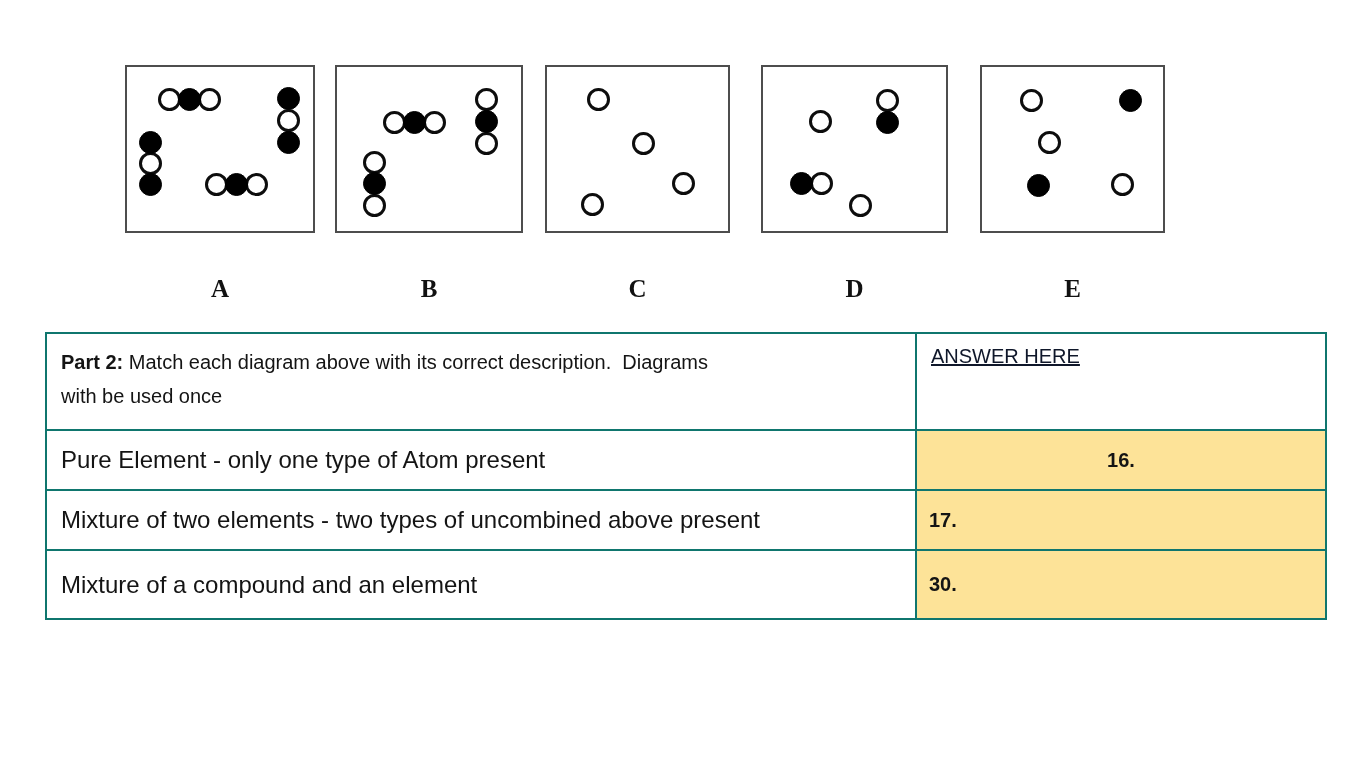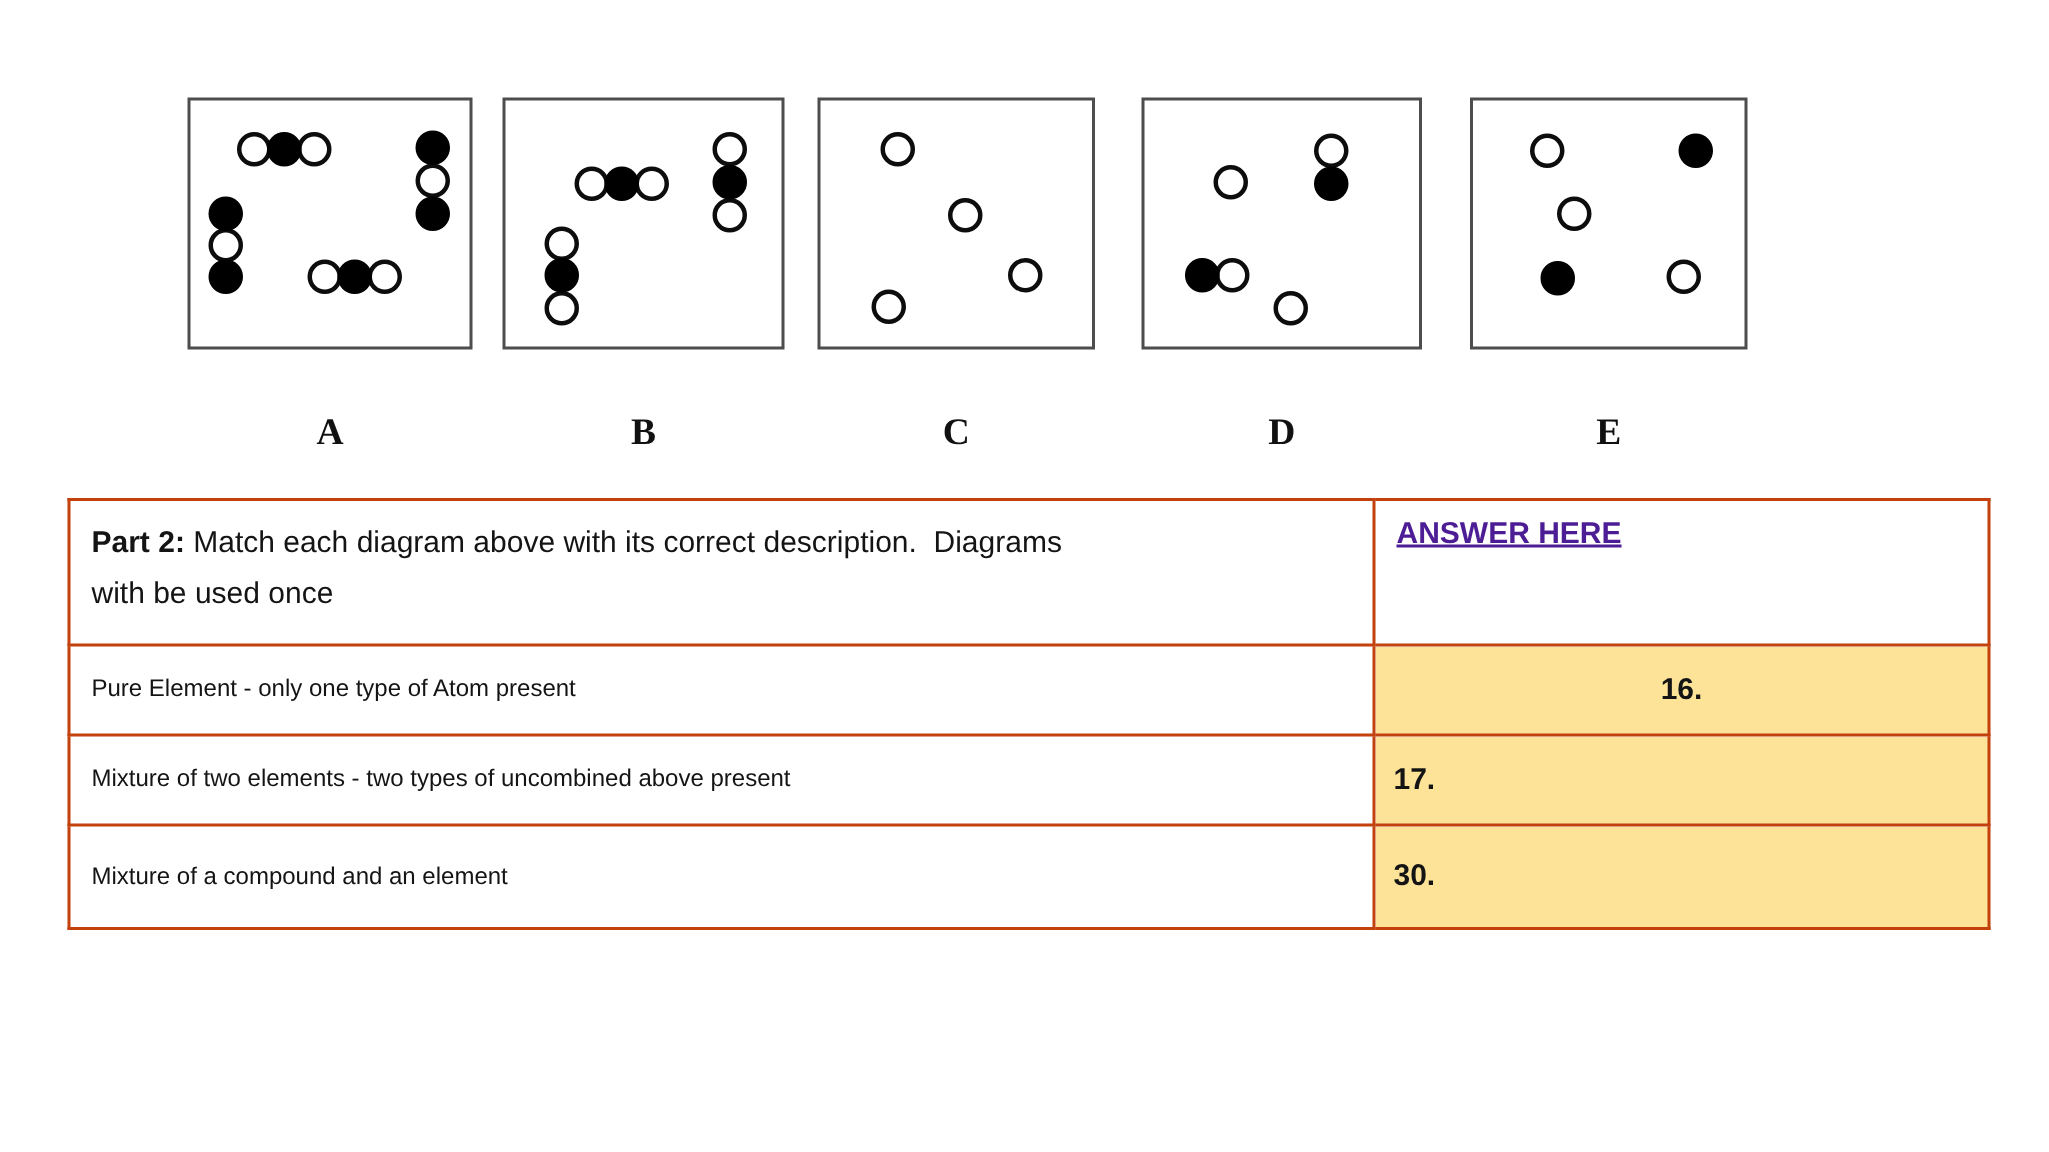--- a/index.html
+++ b/index.html
@@ -42,37 +42,37 @@
 
   
   #match-table {
     position: absolute;
     left: 45px;
     top: 332px;
     width: 1280px;
     border-collapse: collapse;
     table-layout: fixed;
   }
-  #match-table td { border: 2px solid #c2410c; overflow: hidden; }
+  #match-table td { border: 2px solid #0f766e; overflow: hidden; }
   #match-table tr.header-row td {
     height: 97px;
     vertical-align: top;
     padding: 11px 14px 0 14px;
     background: #ffffff;
   }
   .part2-cell { font-size: 20px; color: #141414; line-height: 34px; }
   .part2-cell .b { font-weight: bold; }
   .pre { white-space: pre-wrap; }
   .answer-header-cell { font-size: 20px; }
-  .answer-header-text { font-weight: bold; text-decoration: underline; color: #4c1d95; }
+  .answer-header-text { font-weight: normal; text-decoration: underline; color: #0f172a; }
   #match-table tbody tr { height: 60px; }
   #match-table tbody tr:last-child { height: 69px; }
   .desc-cell {
     padding: 4px 14px;
-    font-size: 16px;
+    font-size: 24px;
     color: #141414;
     vertical-align: middle;
     background: #ffffff;
   }
   .answer-cell {
     padding: 4px 12px;
     font-size: 20px;
     font-weight: bold;
     color: #141414;
     vertical-align: middle;

